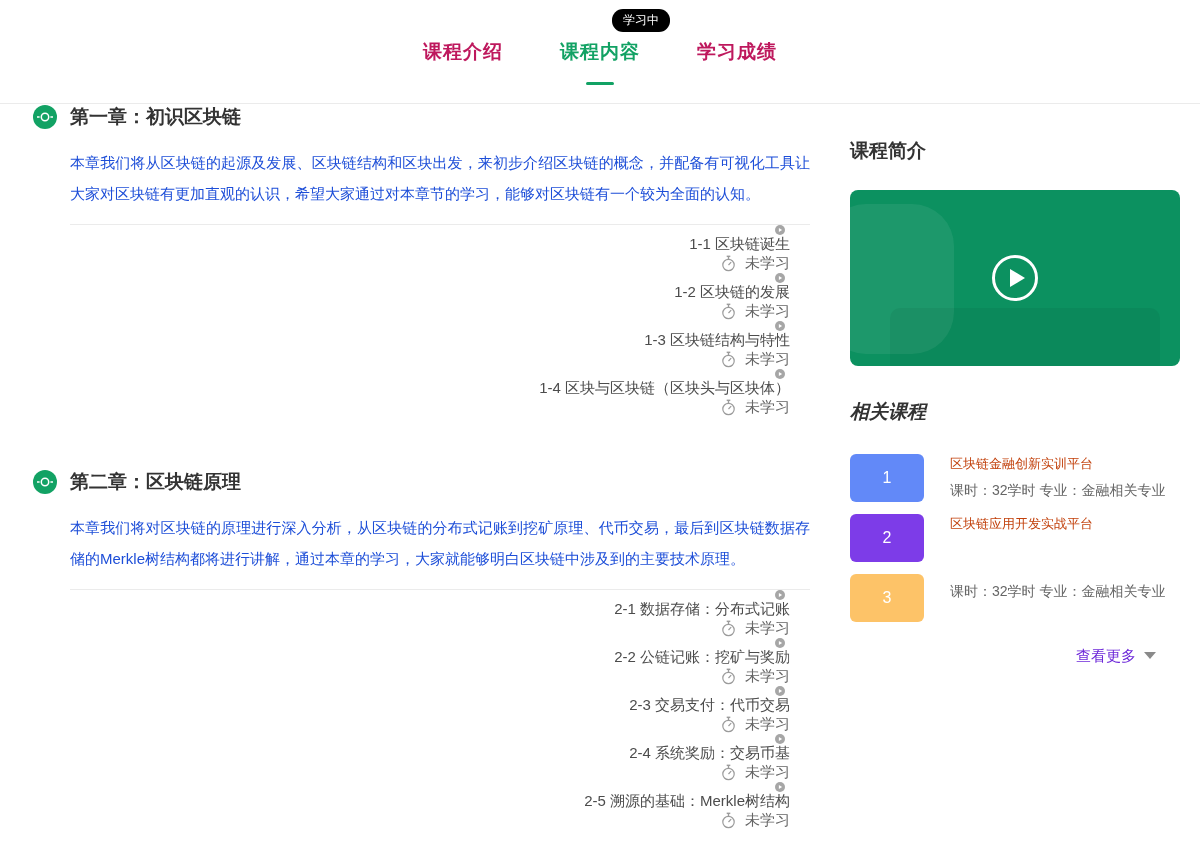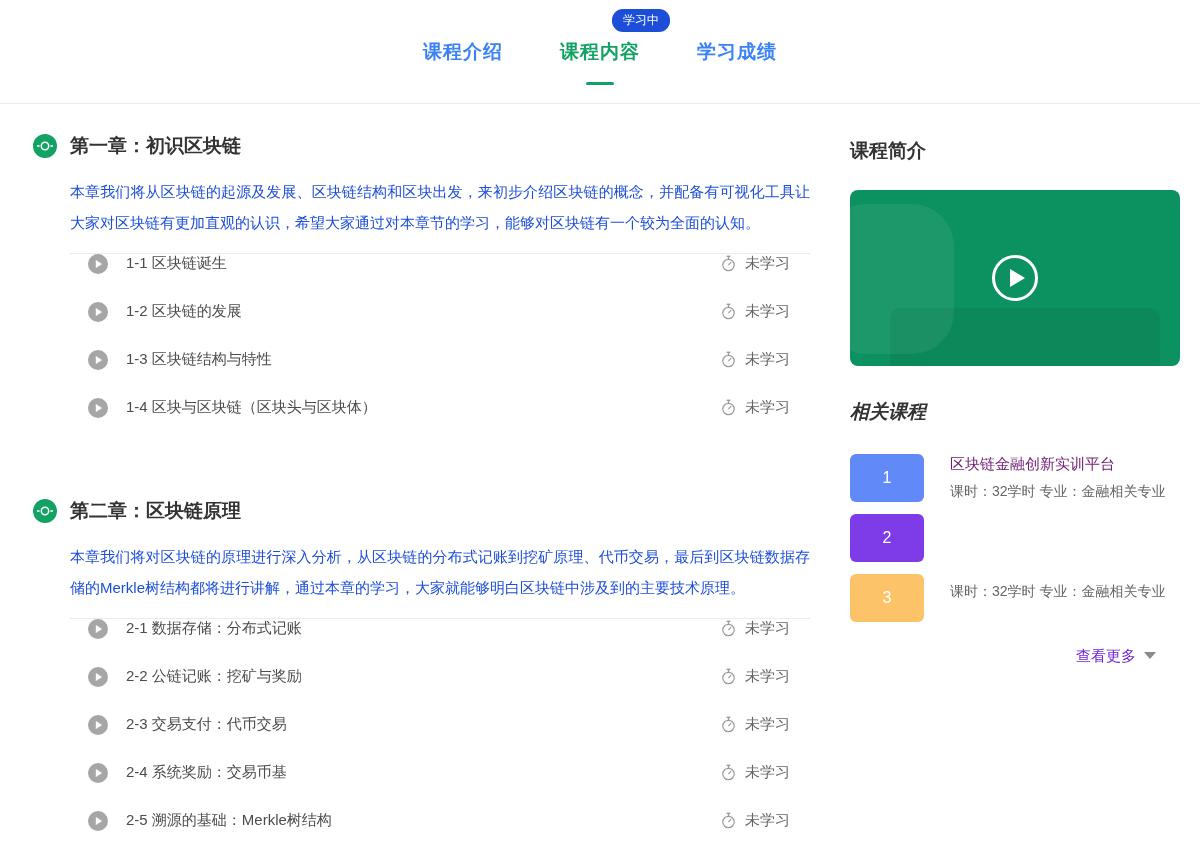--- a/index.html
+++ b/index.html
@@ -2,45 +2,45 @@
 <html><head>
 <meta charset="utf-8">
 <style>
   * { margin:0; padding:0; box-sizing:border-box; }
   html,body { width:1200px; height:841px; background:#fff; overflow:hidden;
     font-family:"Liberation Sans","DejaVu Sans",sans-serif; color:#333; }
 
   
   .tabbar { height:104px; border-bottom:1px solid #ebebeb; display:flex;
     justify-content:center; align-items:center; gap:57px; }
-  .tab { position:relative; font-size:19px; font-weight:700; color:#3b82f6;
+  .tab { position:relative; font-size:19px; font-weight:700; color:#be185d;
     letter-spacing:1px; cursor:pointer; padding:4px 0; }
   .tab.active { color:#12a264; }
   .tab .underline { position:absolute; left:50%; transform:translateX(-50%);
     bottom:-16px; width:28px; height:3px; border-radius:2px; background:#12a264; }
-  .tab .pill { position:absolute; top:-26px; right:-30px; background:#1d4ed8;
+  .tab .pill { position:absolute; top:-26px; right:-30px; background:#000000;
     color:#fff; font-size:12px; font-weight:400; letter-spacing:0;
     padding:3px 11px; border-radius:11px; white-space:nowrap; }
 
   
   .page { display:flex; padding:0 20px 0 33px; }
   .main { width:777px; }
   .sidebar { width:330px; margin-left:40px; }
 
   
-  .chapter { margin-top:29px; }
+  .chapter { }
   .chapter + .chapter { margin-top:52px; }
   .chap-head { display:flex; align-items:center; gap:13px; }
   .chap-title { font-size:19px; font-weight:700; color:#333; }
   .chap-desc { margin:17px 0 0 37px; font-size:15px; color:#1d4ed8;
     line-height:31px; text-align:justify; }
   .chap-divider { margin:15px 0 0 37px; border-top:1px solid #ebebeb; }
   .lesson-list { margin-left:37px; }
-  .lesson-row { height:48px; display:flex; align-items:flex-start;
-    padding:0 20px 0 18px; cursor:pointer; }
+  .lesson-row { height:48px; display:flex; align-items:flex-end;
+    padding:0 20px 0 18px; cursor:pointer;flex-direction:column; }
   .lesson-title { margin-left:18px; font-size:15px; color:#4c4c4c; }
   .lesson-status { margin-left:auto; display:flex; align-items:center; gap:9px; }
   .lesson-status span { font-size:15px; color:#666; }
 
   
   .side-h { font-size:19px; font-weight:700; color:#333; }
   .intro-h { margin-top:34px; }
   .video { position:relative; margin-top:26px; width:330px; height:176px;
     border-radius:8px; background:#0c9160; overflow:hidden; cursor:pointer; }
   .video .blob-a { position:absolute; left:-26px; top:14px; width:130px;
@@ -52,21 +52,21 @@
     display:flex; align-items:center; justify-content:center; }
   .video-play i { display:block; width:0; height:0; margin-left:4px;
     border-left:15px solid #fff; border-top:9px solid transparent;
     border-bottom:9px solid transparent; }
   .related-h { margin-top:33px;font-style:italic; }
   .course-list { margin-top:29px; }
   .course-item { display:flex; gap:26px; margin-bottom:12px; cursor:pointer; }
   .course-badge { width:74px; height:48px; border-radius:6px; flex:none;
     display:flex; align-items:center; justify-content:center;
     color:#fff; font-size:16px; }
-  .course-title { font-size:15px; color:#701a75; margin-top:1px; }
+  .course-title { font-size:13px; color:#c2410c; margin-top:1px; }
   .course-meta { font-size:14px; color:#666; margin-top:9px; }
   .more { margin-top:25px; text-align:right; padding-right:24px; font-size:15px;
     color:#6d28d9; cursor:pointer; }
   .more .caret { display:inline-block; margin-left:8px; width:0; height:0;
     border-left:6px solid transparent; border-right:6px solid transparent;
     border-top:7px solid #8a8a8a; vertical-align:2px; }
 </style>
 </head>
 <body>
 
@@ -289,20 +289,21 @@
         <div class="course-badge" style="background: rgb(98, 137, 248);">1</div>
         <div>
           <div class="course-title">区块链金融创新实训平台</div>
           <div class="course-meta">课时：32学时 专业：金融相关专业</div>
         </div>
       </div>
 
       <div class="course-item">
         <div class="course-badge" style="background: rgb(125, 60, 232);">2</div>
         <div>
+          <div class="course-title">区块链应用开发实战平台</div>
         </div>
       </div>
 
       <div class="course-item">
         <div class="course-badge" style="background: rgb(253, 195, 104);">3</div>
         <div>
           <div class="course-meta">课时：32学时 专业：金融相关专业</div>
         </div>
       </div>
     </div>

